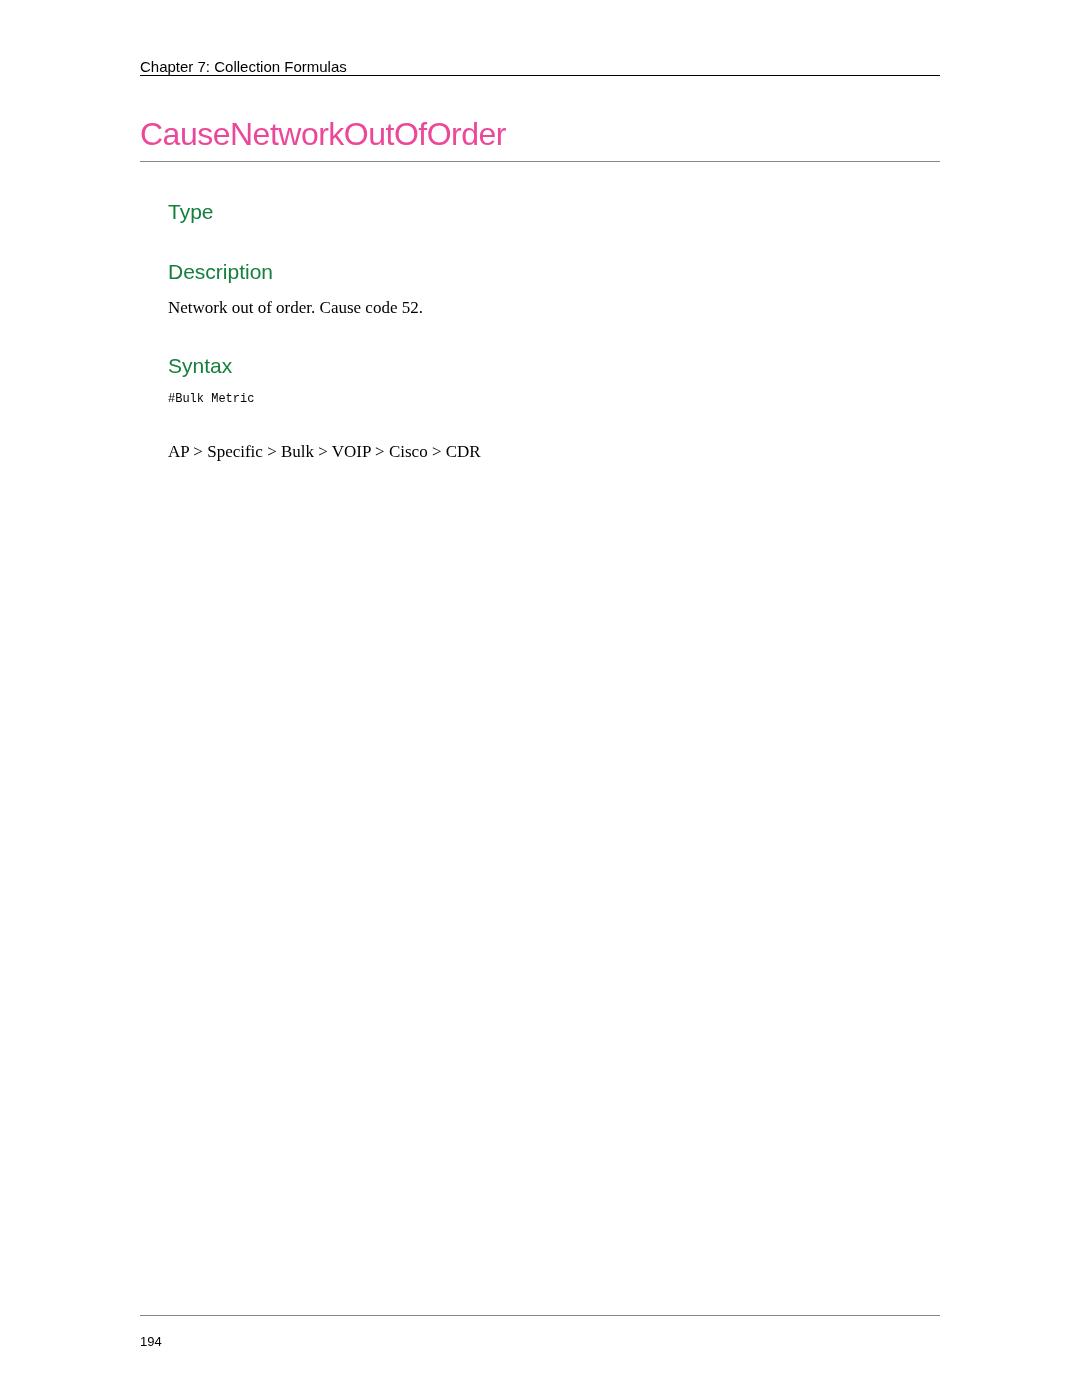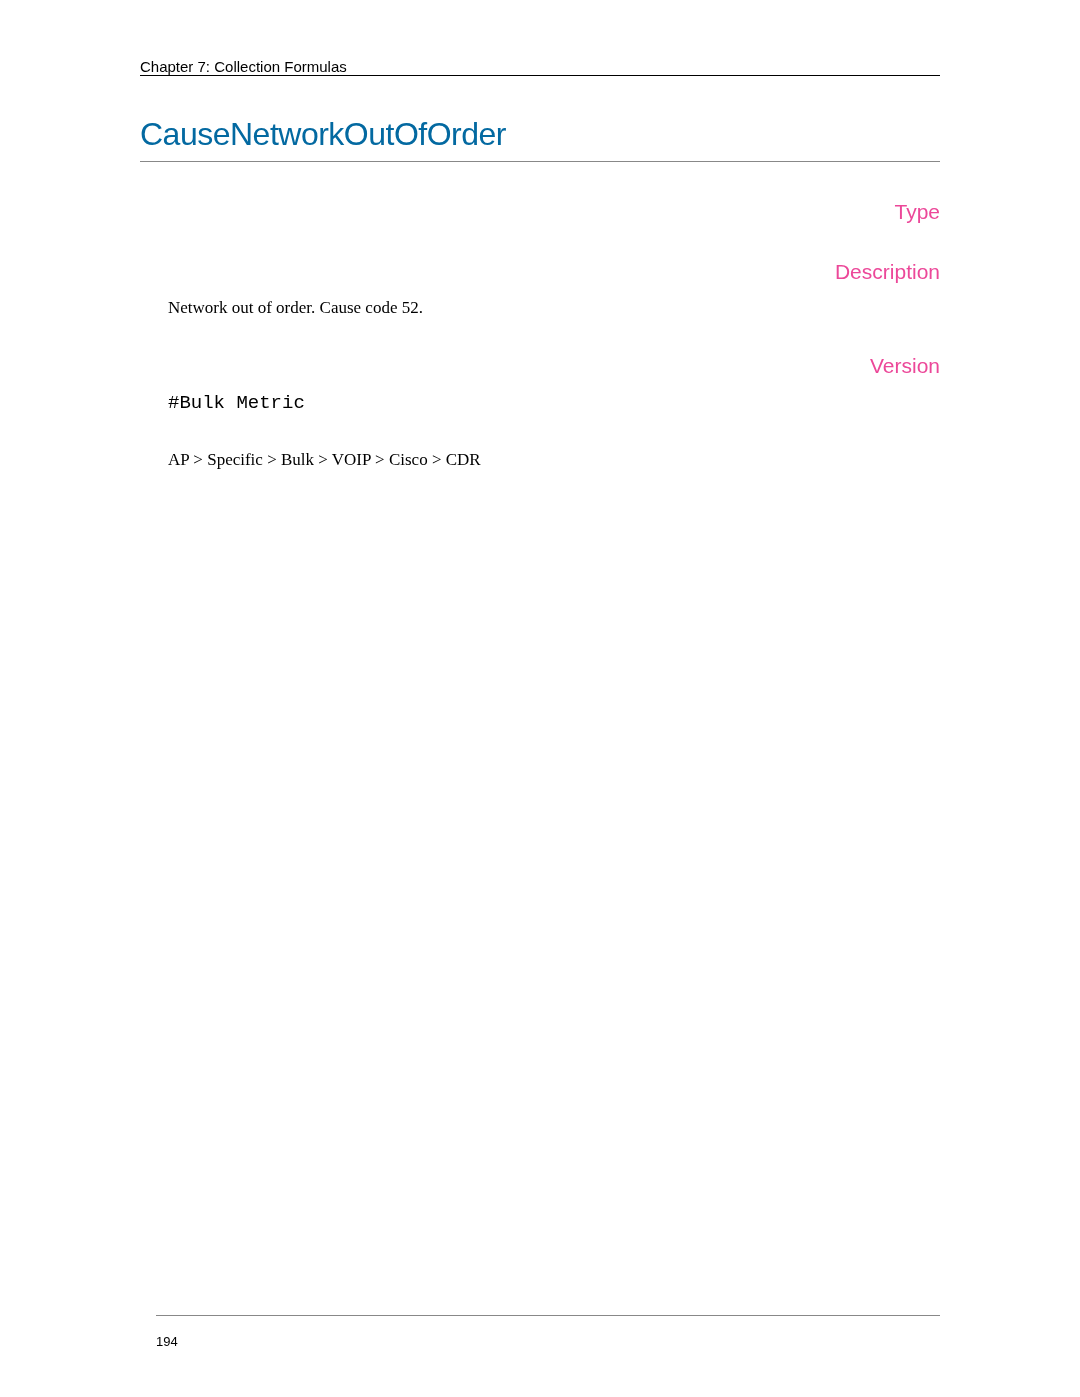--- a/index.html
+++ b/index.html
@@ -22,51 +22,50 @@
       font-family: Arial, Helvetica, sans-serif;
       font-size: 15px;
       color: #000000;
       border-bottom: 1.5px solid #000000;
       margin-bottom: 40px;
     }
     .main-title {
       font-family: Arial, Helvetica, sans-serif;
       font-size: 32px;
       font-weight: normal;
-      color: #0369a1;
+      color: #ec4899;
       border-bottom: 1px solid #888888;
       padding-bottom: 8px;
       margin-bottom: 38px;
       letter-spacing: -0.5px;
     }
     .section {
       margin-left: 28px;
       margin-bottom: 36px;
     }
     .section-heading {
       font-family: Arial, Helvetica, sans-serif;
       font-size: 21px;
       font-weight: normal;
-      color: #ec4899;
+      color: #15803d;
       margin-bottom: 14px;
-      text-align: right;
     }
     .section-body {
       font-family: Georgia, 'Times New Roman', serif;
       font-size: 17px;
       color: #000000;
     }
     .section-body.mono {
       font-family: 'Courier New', Courier, monospace;
-      font-size: 19px;
+      font-size: 12px;
     }
     .footer {
       position: absolute;
       bottom: 48px;
-      left: 156px;
+      left: 140px;
       right: 140px;
       border-top: 1px solid #888888;
       padding-top: 18px;
       font-family: Arial, Helvetica, sans-serif;
       font-size: 13px;
       color: #000000;
       display: flex;
       justify-content: space-between;
     }
   </style>
@@ -81,21 +80,21 @@
   <div class="section">
     <div class="section-heading">Type</div>
   </div>
 
   <div class="section">
     <div class="section-heading">Description</div>
     <div class="section-body">Network out of order. Cause code 52.</div>
   </div>
 
   <div class="section">
-    <div class="section-heading">Version</div>
+    <div class="section-heading">Syntax</div>
     <div class="section-body mono">#Bulk Metric</div>
   </div>
 
 
   <div class="section">
     <div class="section-body">AP &gt; Specific &gt; Bulk &gt; VOIP &gt; Cisco &gt; CDR</div>
   </div>
 </div>
 
 <div class="footer">

